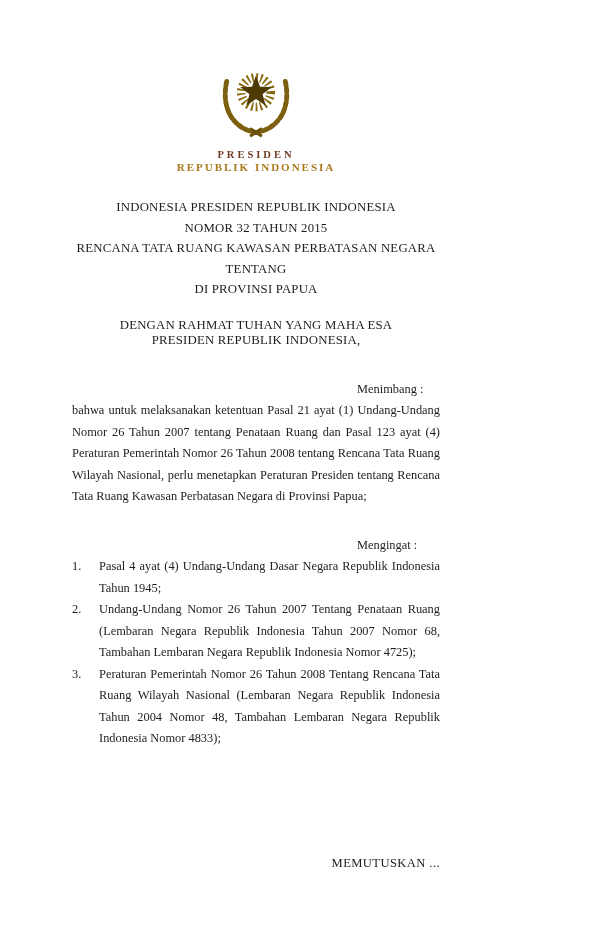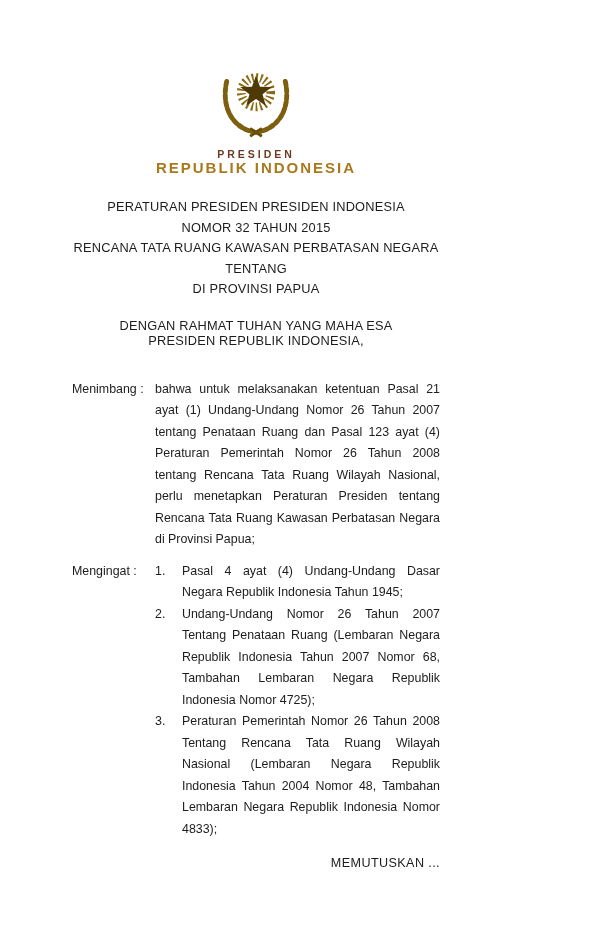--- a/index.html
+++ b/index.html
@@ -1,38 +1,38 @@
 <!DOCTYPE html>
 <html><head>
 <meta charset="utf-8">
 <style>
   html,body{margin:0;padding:0;background:#ffffff;}
   .page{
     width:512px;height:936px;position:relative;background:#ffffff;
-    font-family:Liberation Sans, sans-serif;
+    font-family:Liberation Serif, serif;
     color:#1d1d1d;overflow:hidden;
   }
   .emblem{width:88px;margin:58px auto 4px auto;display:block;}
   .letterhead{text-align:center;line-height:13px;}
   .letterhead .l1{
     font-size:10.5px;letter-spacing:3px;color:#6d3a21;font-weight:bold;
   }
   .letterhead .l2{
-    font-size:15px;letter-spacing:2px;color:#a9791c;font-weight:bold;
+    font-size:11px;letter-spacing:2px;color:#a9791c;font-weight:bold;
   }
   .doc-title{margin-top:23px;text-align:center;font-size:12.8px;line-height:20.5px;letter-spacing:0.2px;}
   .doc-title div{white-space:nowrap;}
   .invocation{margin-top:18px;text-align:center;font-size:12.8px;letter-spacing:0.2px;}
   .authority{text-align:center;font-size:12.8px;letter-spacing:0.2px;}
   .clauses{margin:31px 72px 0 72px;font-size:12.4px;line-height:21.5px;}
-  .clause{display:flex;align-items:flex-start;}
+  .clause{display:flex;align-items:flex-end;flex-direction:column;}
   .clause-label{width:83px;flex-shrink:0;}
   .clause-body{flex:1;text-align:justify;}
   .clause-body p{margin:0;text-align:justify;}
-  .mengingat{margin-top:10px;}
+  .mengingat{margin-top:27px;}
   .item{display:flex;align-items:flex-start;}
   .item-num{width:27px;flex-shrink:0;}
   .item-text{flex:1;text-align:justify;margin:0 0 1px 0;}
   .footer-line{
     position:absolute;top:856px;right:72px;
     font-size:12.6px;letter-spacing:0.4px;
   }
 </style>
 </head>
 <body>
@@ -46,21 +46,21 @@
     <path d="M46,76 C68,72 81,52 75,24" fill="none" stroke="#7d5f10" stroke-width="5" stroke-dasharray="4.5 2.5" stroke-linecap="round"></path>
     <path d="M39,80 L51,72 M39,72 L51,80" stroke="#6a4f08" stroke-width="3"></path>
   </svg>
 
   <div class="letterhead">
     <div class="l1">PRESIDEN</div>
     <div class="l2">REPUBLIK INDONESIA</div>
   </div>
 
   <div class="doc-title">
-    <div>PERATURAN PRESIDEN PRESIDEN INDONESIA</div>
+    <div>INDONESIA PRESIDEN REPUBLIK INDONESIA</div>
     <div>NOMOR 32 TAHUN 2015</div>
     <div>RENCANA TATA RUANG KAWASAN PERBATASAN NEGARA</div>
     <div>TENTANG</div>
     <div>DI PROVINSI PAPUA</div>
   </div>
 
   <div class="invocation">DENGAN RAHMAT TUHAN YANG MAHA ESA</div>
 
   <div class="authority">PRESIDEN REPUBLIK INDONESIA,</div>
 

